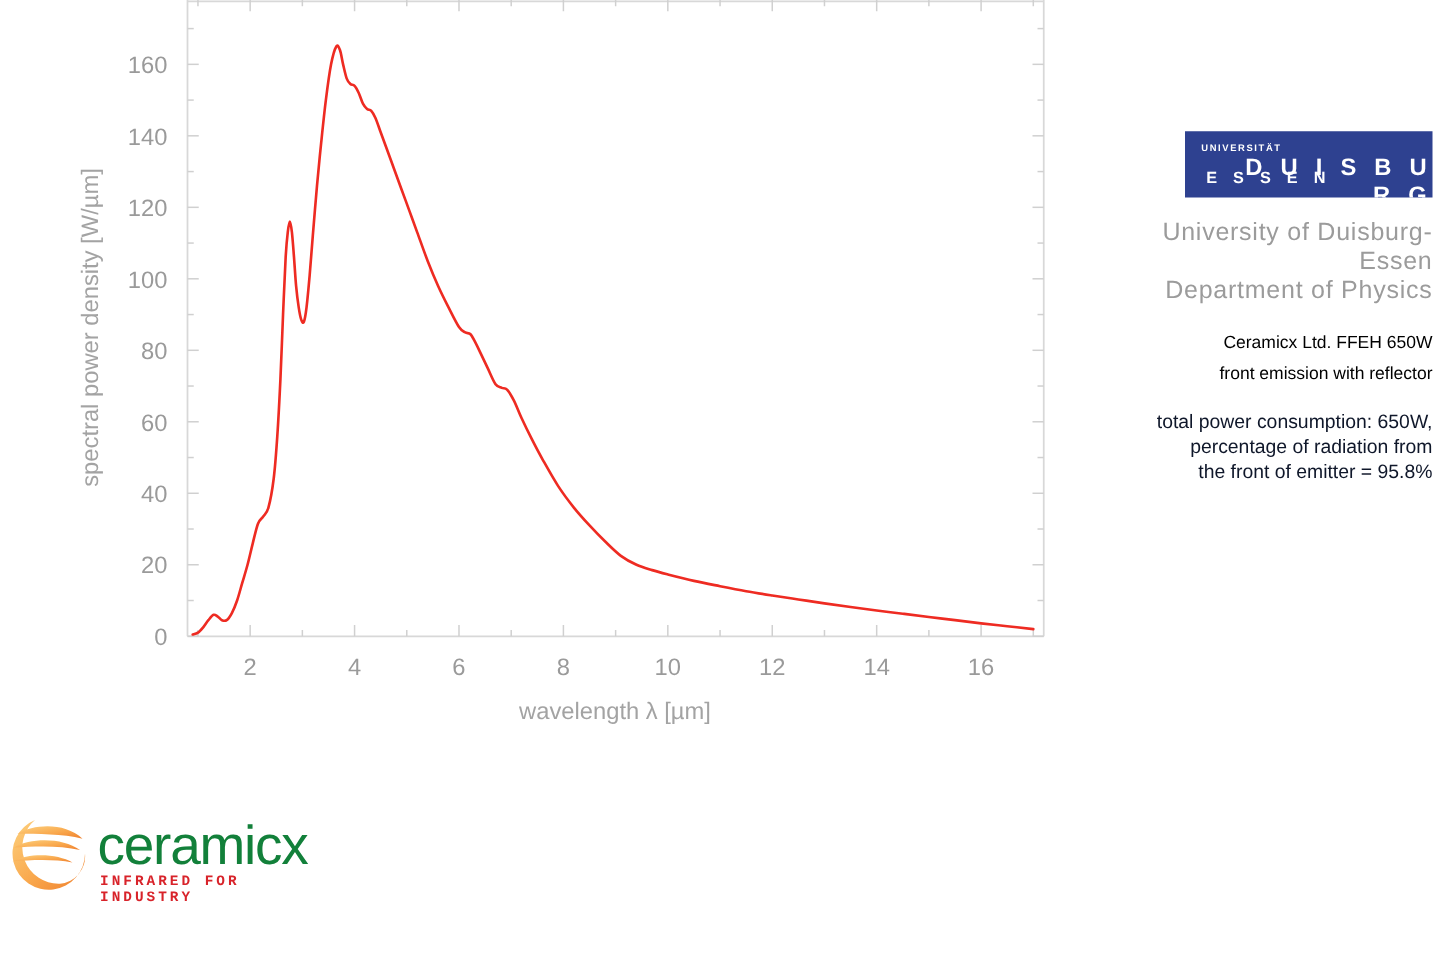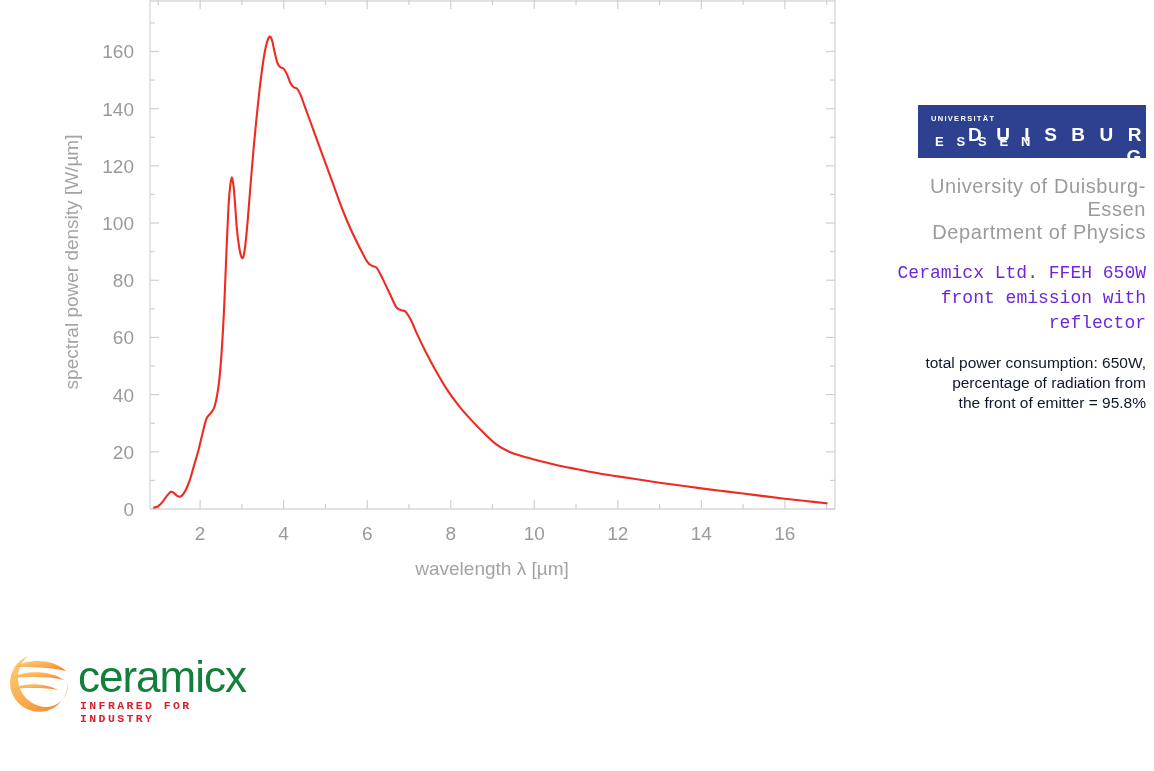--- a/index.html
+++ b/index.html
@@ -16,38 +16,38 @@
   }
   .axis-title{
     fill:#a3a3a3;font-size:19px;font-family:"Liberation Sans",sans-serif;
   }
   
   #info-panel{
     position:absolute;left:884px;top:105px;width:262px;
     text-align:right;
   }
   #ude-logo{
-    width:228px;height:53px;background:#2e4190;margin-left:auto;
+    width:198px;height:53px;background:#2e4190;margin-left:auto;
     position:relative;overflow:hidden;
   }
   #ude-logo .l-univ{
     position:absolute;left:13px;top:9px;color:#fff;font-size:7.5px;
     letter-spacing:1.3px;font-weight:bold;font-family:"Liberation Sans",sans-serif;
   }
   #ude-logo .l-duisburg{
     position:absolute;left:30px;top:19px;color:#fff;font-size:19px;
     letter-spacing:4.6px;font-weight:bold;font-family:"Liberation Sans",sans-serif;
   }
   #ude-logo .l-essen{
     position:absolute;left:17px;top:29px;color:#fff;font-size:13px;
     letter-spacing:4.6px;font-weight:bold;font-family:"Liberation Sans",sans-serif;
   }
   .panel-block{margin-top:17px;color:#9b9b9b;}
   .univ-line{font-size:20px;line-height:23px;letter-spacing:.6px;color:#9b9b9b;}
-  .product-line{font-size:18px;line-height:25px;color:#6d28d9;font-family:Liberation Mono, monospace;}
+  .product-line{font-size:14px;line-height:25px;color:#000000;}
   .detail-line{font-size:15.5px;line-height:20px;color:#0f172a;}
   
   #ceramicx-logo{position:absolute;left:8px;top:645px;width:240px;height:80px;}
   .cx-word{
     position:absolute;left:70px;top:7px;color:#12803a;
     font-size:44px;font-weight:normal;letter-spacing:-1px;
     font-family:"Liberation Sans",sans-serif;
   }
   .cx-tag{
     position:absolute;left:72px;top:54px;color:#d8232a;

